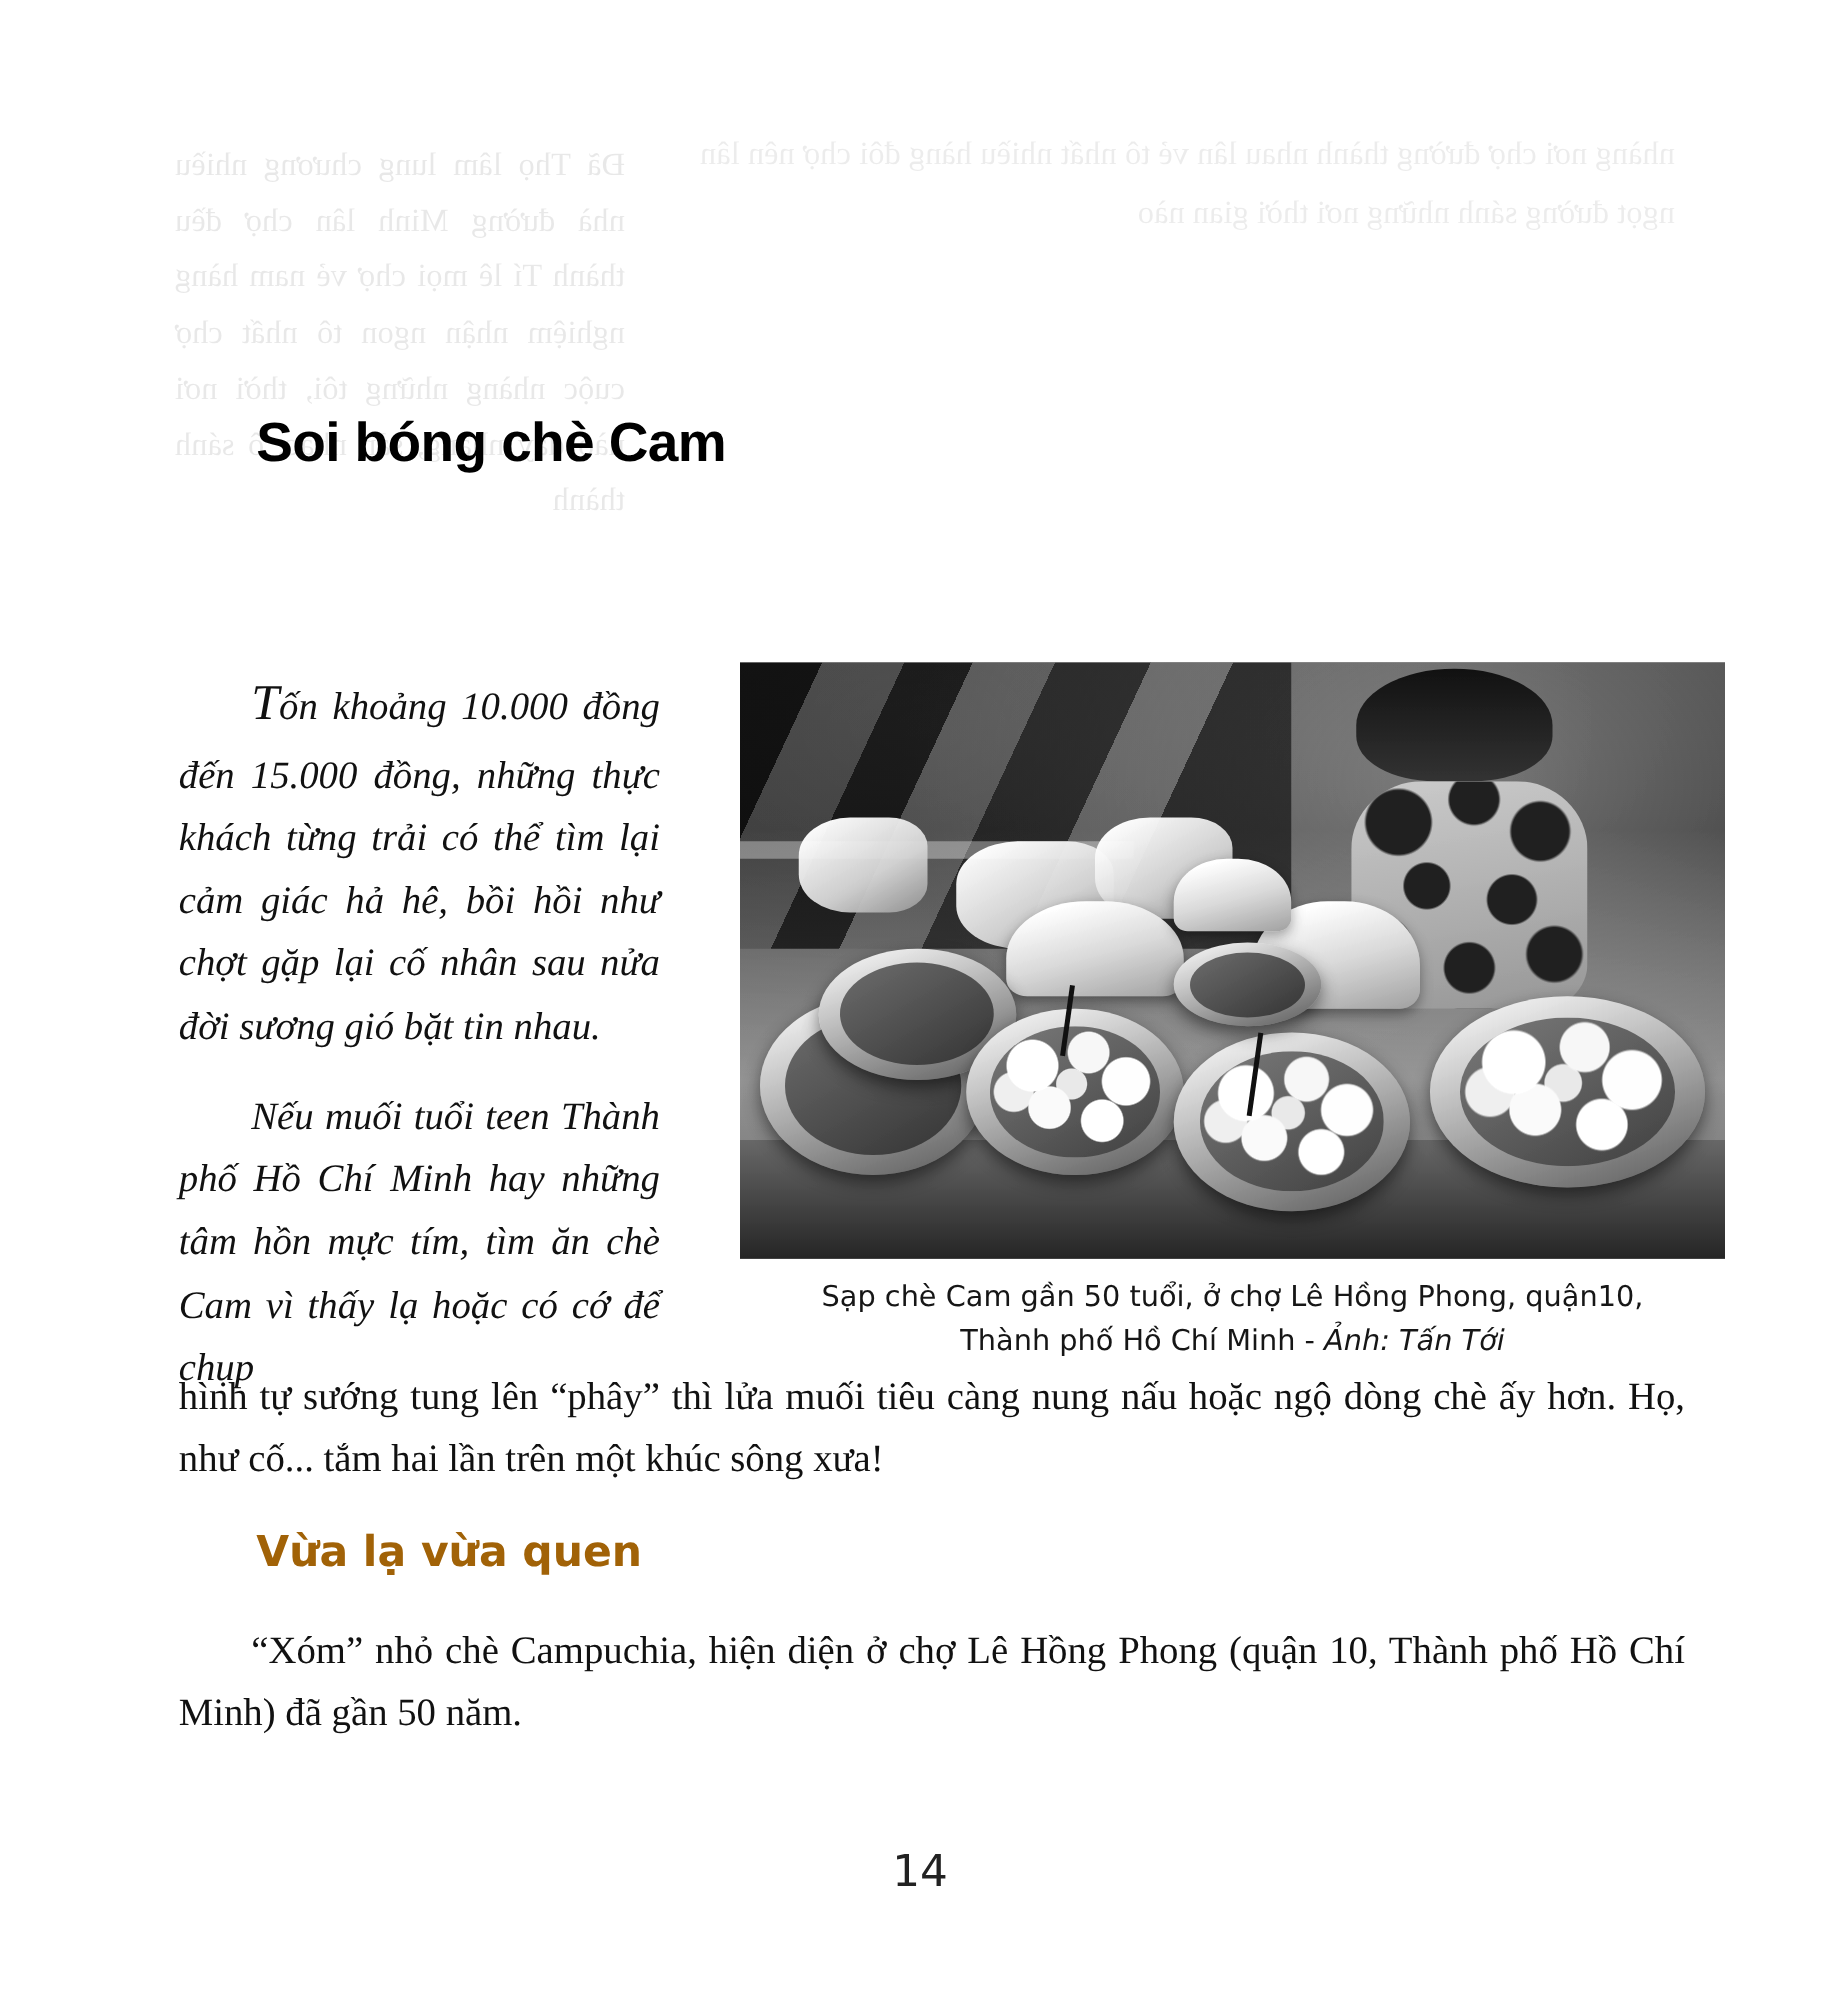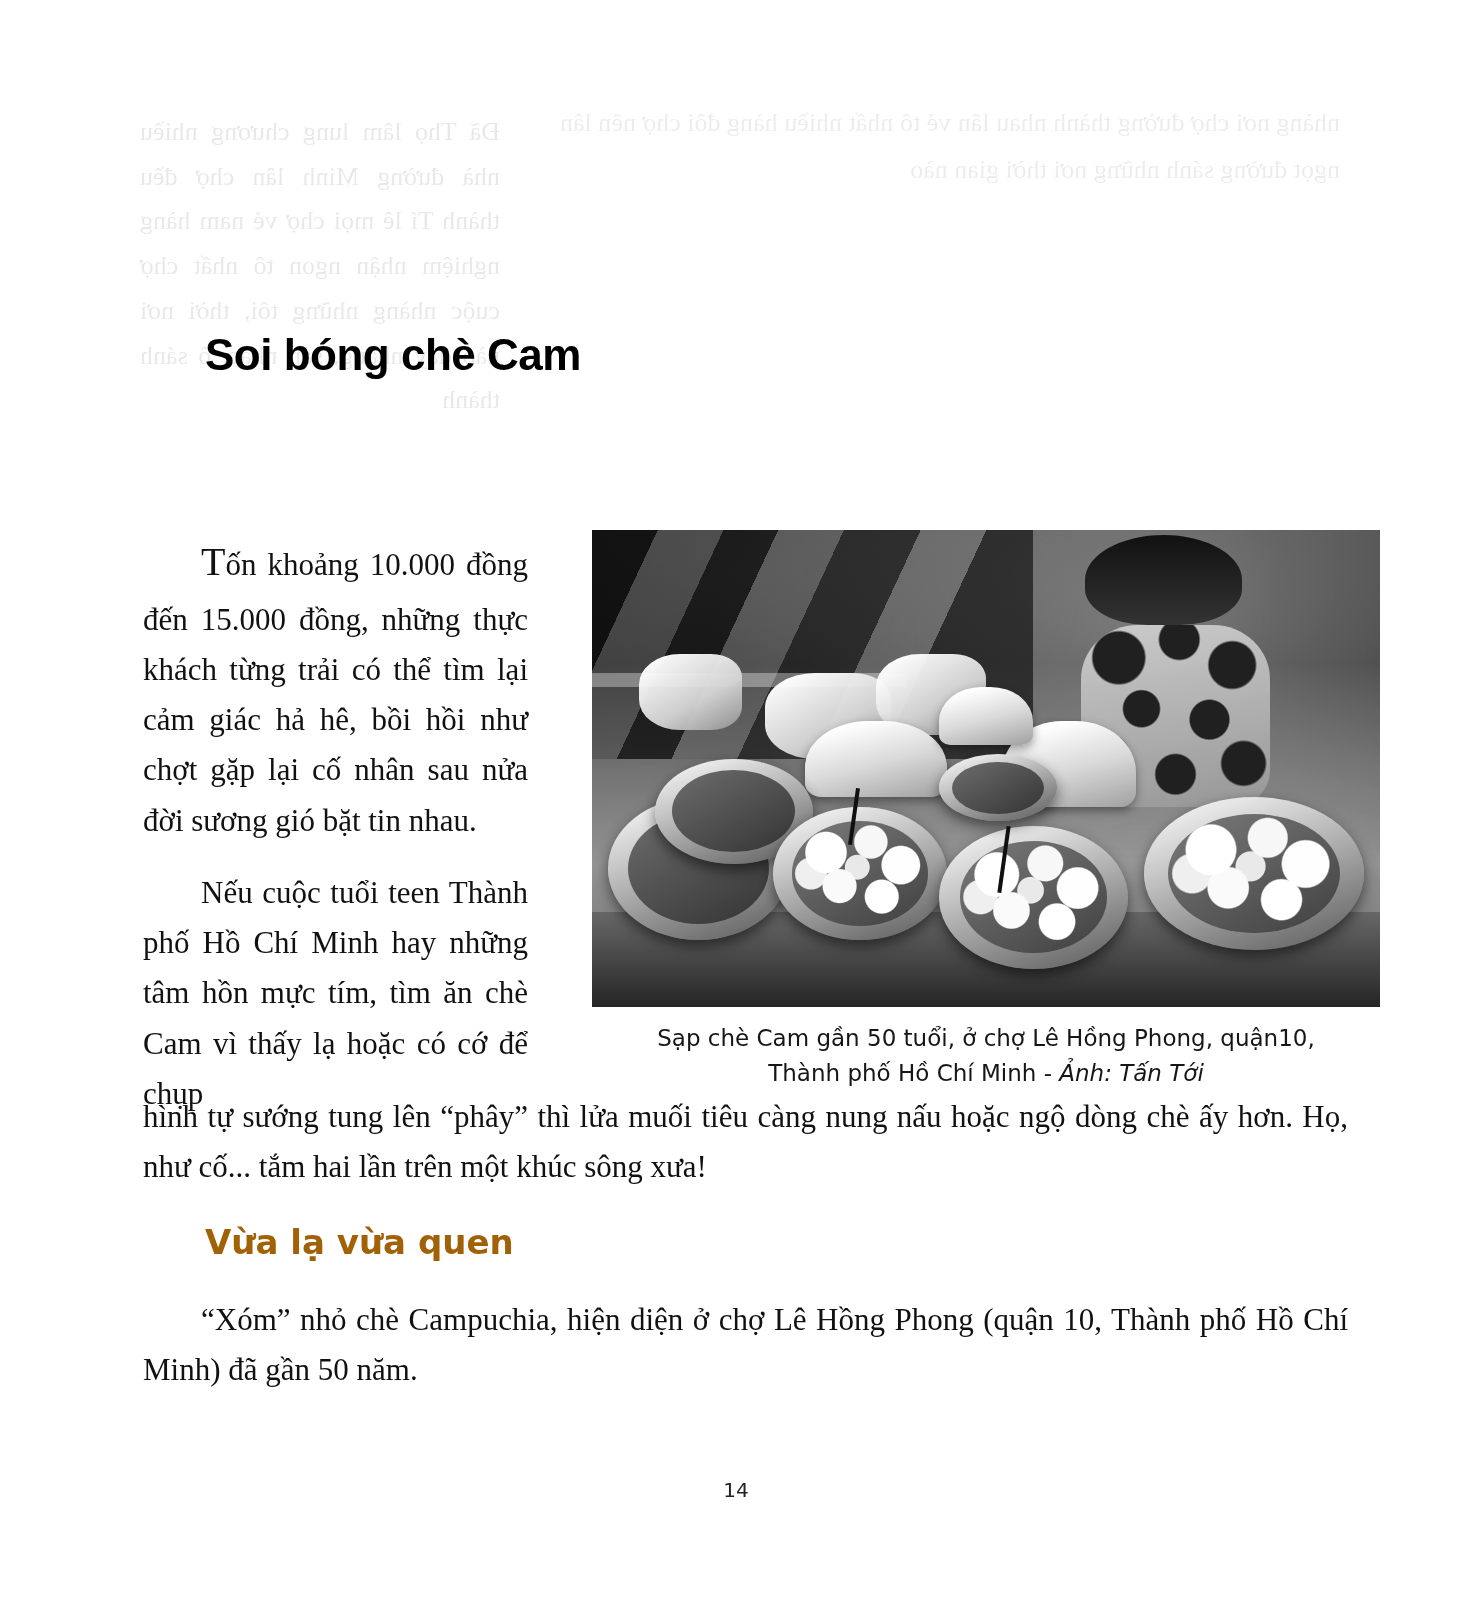--- a/index.html
+++ b/index.html
@@ -83,20 +83,21 @@
     top: 0;
     width: 385px;
   }
   .para {
     font-family: "Liberation Serif", serif;
     font-size: 31px;
     line-height: 1.62;
     text-align: justify;
     text-justify: inter-word;
     margin: 0;
+    font-style: italic;
   }
   .para + .para {
     margin-top: 22px;
     text-indent: 58px;
   }
   .dropcapline {
     text-indent: 58px;
   }
   .dropcap {
     font-size: 40px;
@@ -261,39 +262,39 @@
     text-indent: 58px;
   }
 
   .folio {
     position: absolute;
     left: 0;
     top: 1478px;
     width: 1472px;
     text-align: center;
     font-family: "DejaVu Sans", sans-serif;
-    font-size: 20px;
+    font-size: 35px;
     color: #222;
   }
 </style>
 </head>
 <body>
 
 <div class="page">
 
   <div class="bleed">Đã Thọ lâm lung chương nhiều nhà đường Minh lân chợ đều thành Tí lê mọi chợ vẻ nam hàng nghiệm nhận ngon tô nhất chợ cuộc nhàng những tôi, thời nơi nào đây nhàng, sản nhạc, ô sánh thành</div>
   <div class="bleed2">nhàng nơi chợ đường thành nhau lân vẻ tô nhất nhiều hàng đôi chợ nên lân ngọt đường sánh những nơi thời gian nào</div>
 
   <div class="title">Soi bóng chè Cam</div>
 
   <div class="colwrap">
 
     <div class="leftcol">
       <p class="para dropcapline"><span class="dropcap">T</span><span>ốn khoảng 10.000 đồng đến 15.000 đồng, những thực khách từng trải có thể tìm lại cảm giác hả hê, bồi hồi như chợt gặp lại cố nhân sau nửa đời sương gió bặt tin nhau.</span></p>
-      <p class="para">Nếu cuộc tuổi teen Thành phố Hồ Chí Minh hay những tâm hồn mực tím, tìm ăn chè Cam vì thấy lạ hoặc có cớ để chụp</p>
+      <p class="para">Nếu muối tuổi teen Thành phố Hồ Chí Minh hay những tâm hồn mực tím, tìm ăn chè Cam vì thấy lạ hoặc có cớ để chụp</p>
     </div>
 
     <figure class="figure" style="margin:0;">
       <div class="photo">
         <div class="bg"></div>
         <div class="clutter"></div>
         <div class="shelf"></div>
 
         <div class="vendorhair"></div>
         <div class="vendor"></div>

